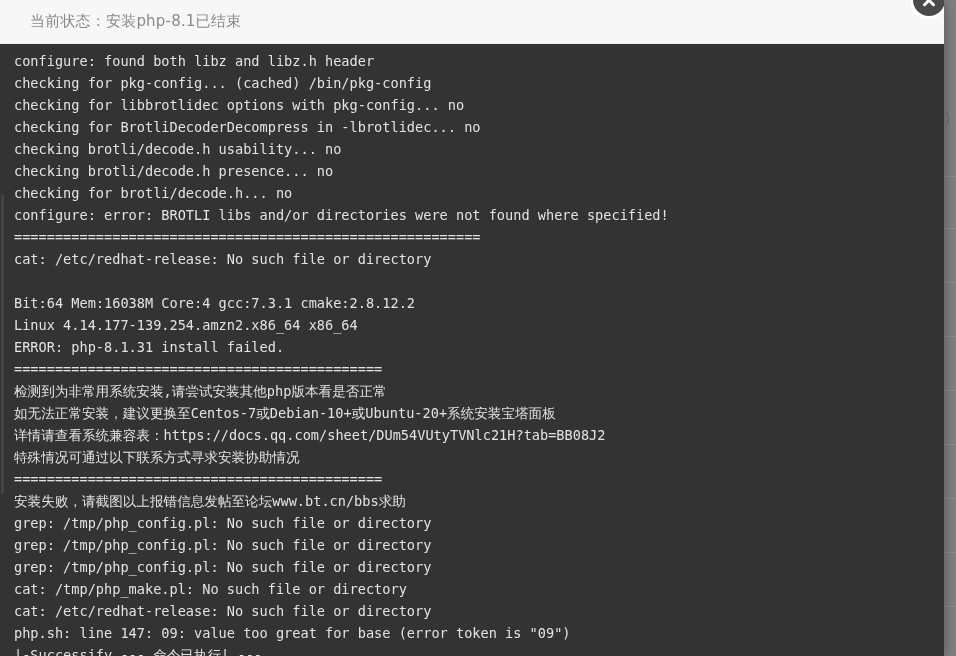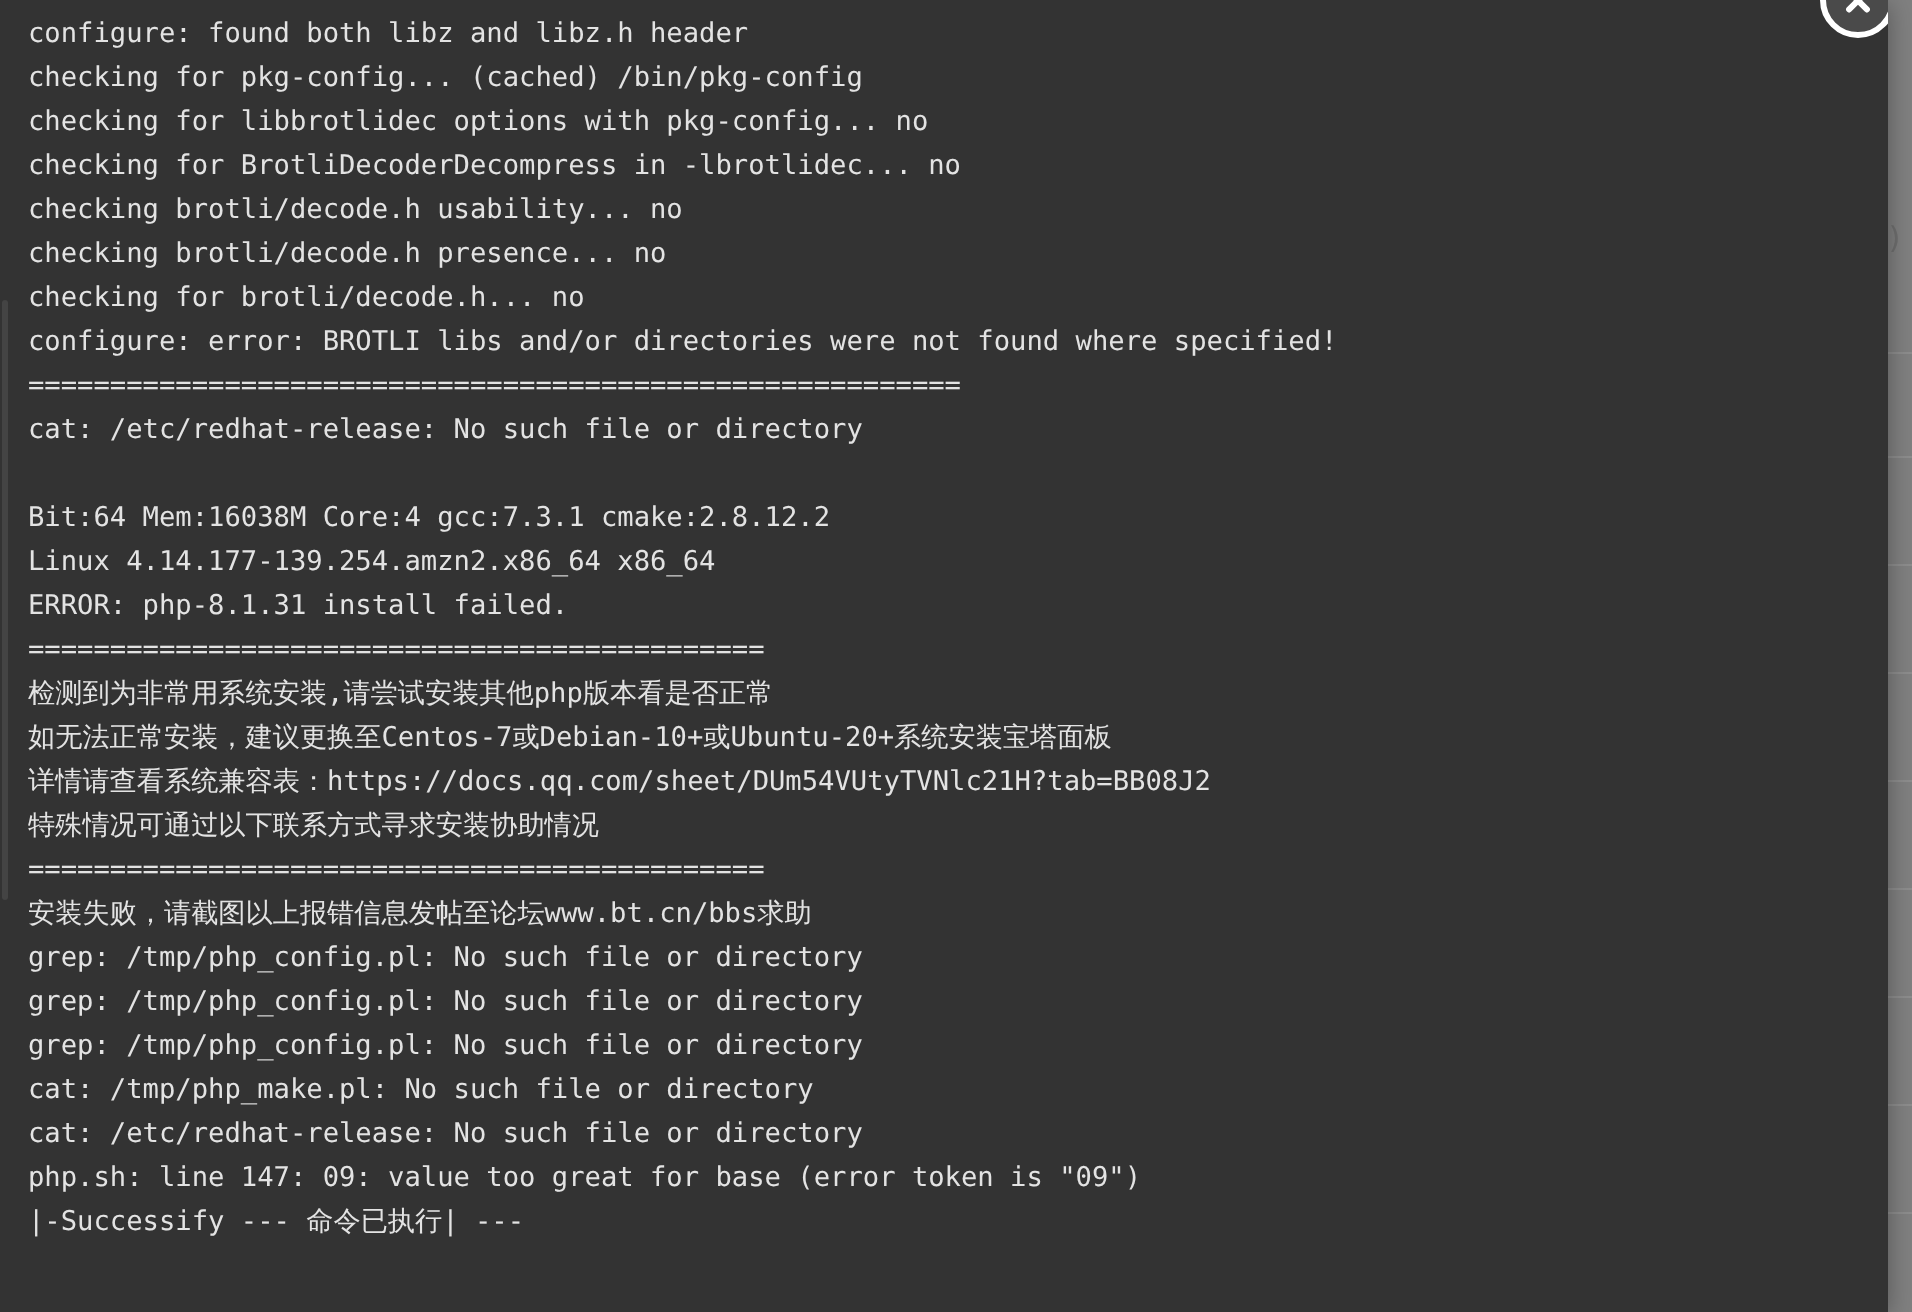--- a/index.html
+++ b/index.html
@@ -152,20 +152,23 @@
     <div class="ghost-row" style="top: 336px;"></div>
     <div class="ghost-row" style="top: 390px;"></div>
     <div class="ghost-row" style="top: 444px;"></div>
     <div class="ghost-row" style="top: 498px;"></div>
     <div class="ghost-row" style="top: 552px;"></div>
     <div class="ghost-row" style="top: 606px;"></div>
   </div>
 
 <div id="modal">
 
+  <div id="modal-header">
+    <span id="status-title">当前状态：安装php-8.1已结束</span>
+  </div>
 
   <div id="close-button">
     <span class="x-bar a"></span>
     <span class="x-bar b"></span>
   </div>
 
   <div id="terminal">
     <div id="terminal-scrollbar">
       <div class="thumb"></div>
     </div>

